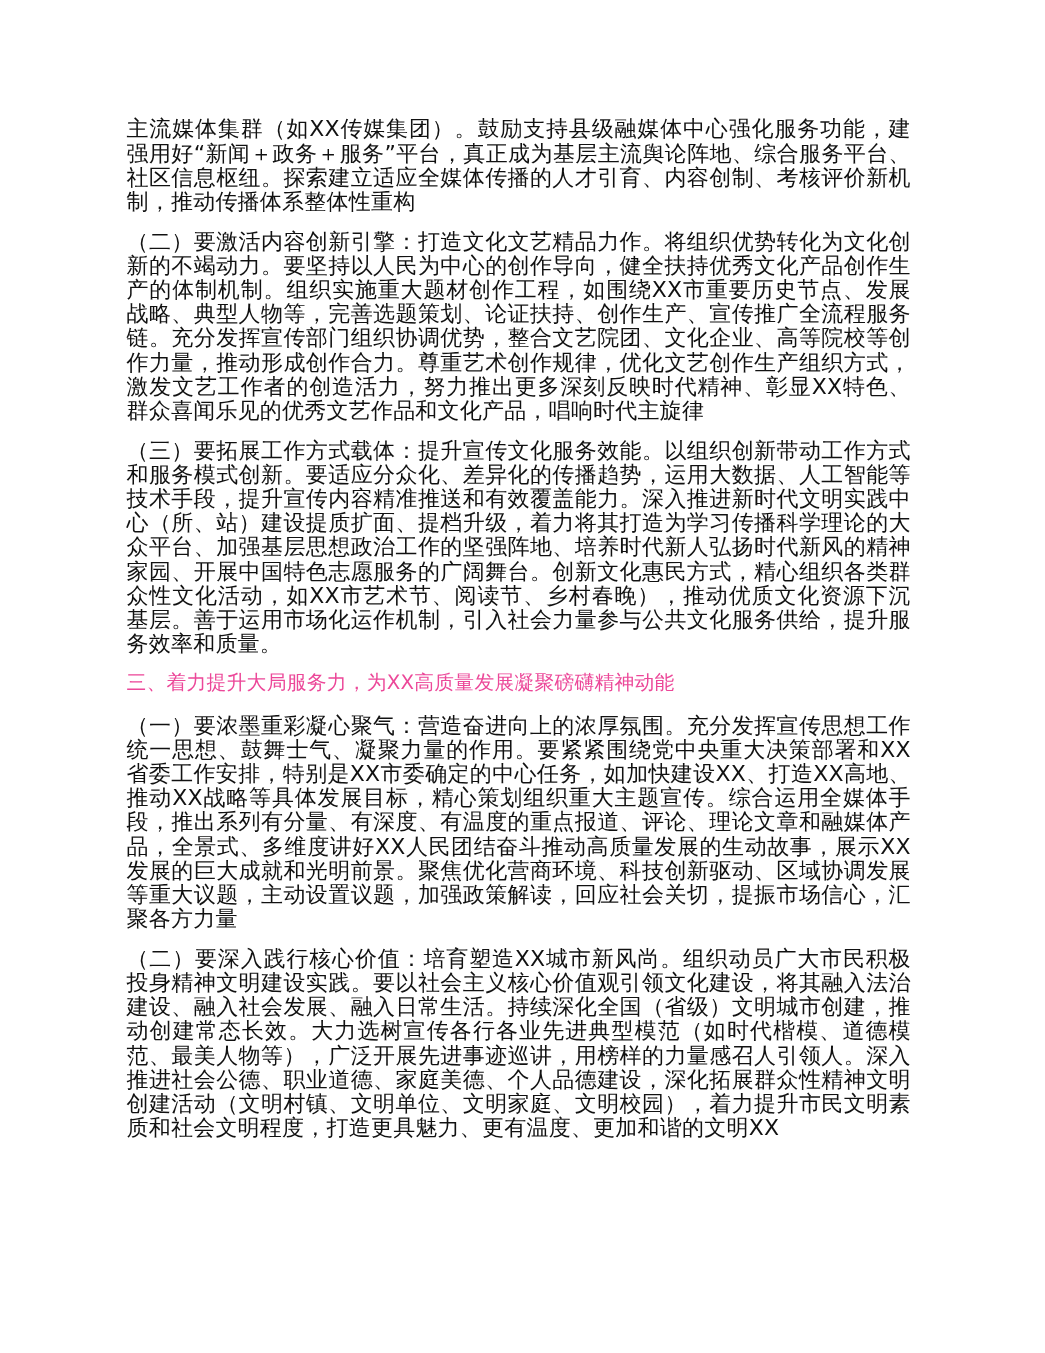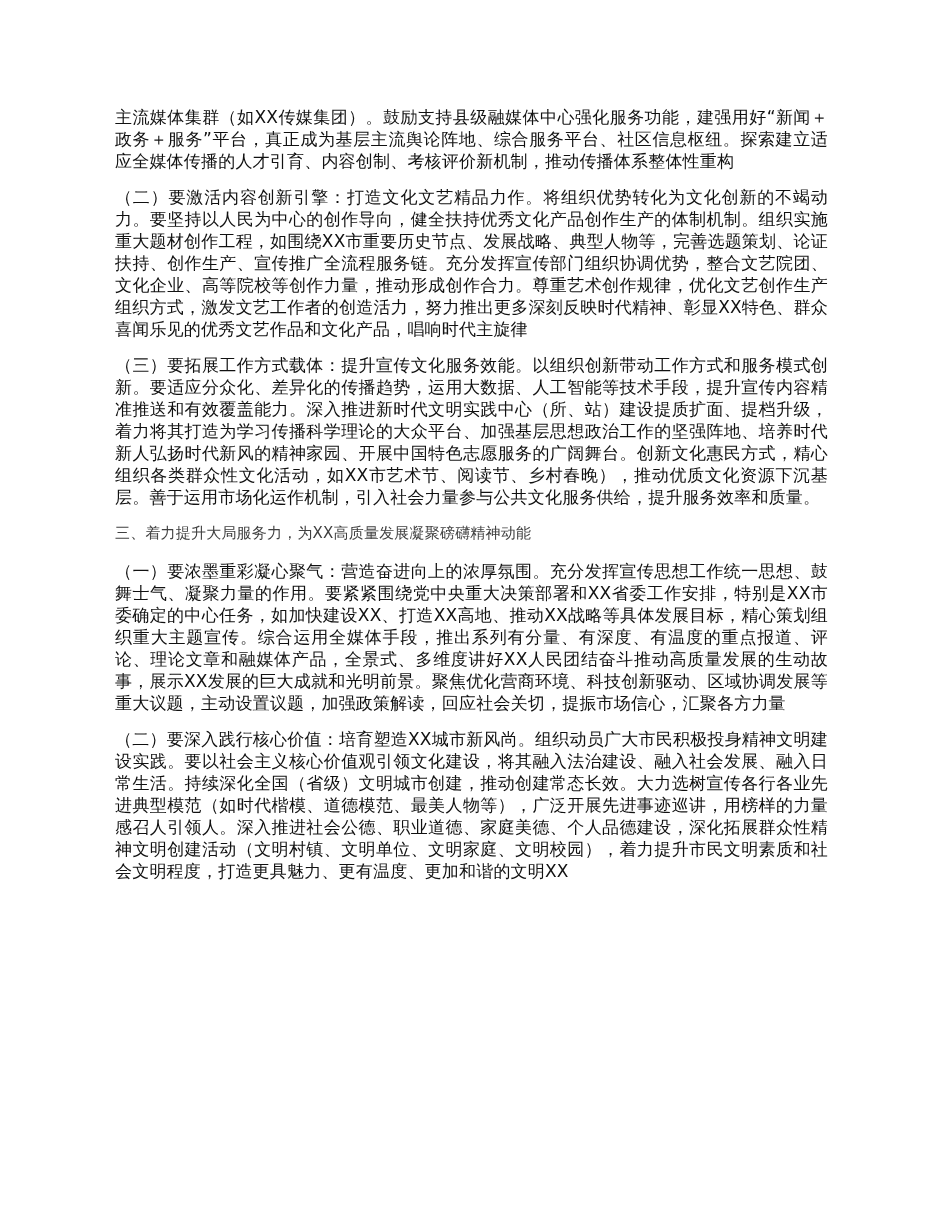--- a/index.html
+++ b/index.html
@@ -16,34 +16,34 @@
   .page {
     box-sizing: border-box;
     width: 950px;
     height: 1230px;
     padding: 106px 114px 40px 115px;
     background: #ffffff;
     color: #111111;
   }
   .para {
     margin: 0 8px 14px 0;
-    font-size: 17px;
+    font-size: 20px;
     line-height: 22px;
     letter-spacing: 0.2px;
     text-align: justify;
     text-justify: inter-ideograph;
     word-break: break-all;
   }
   .section-heading {
     margin: 2px 0 16px 0;
-    font-size: 15px;
+    font-size: 18px;
     line-height: 22px;
     letter-spacing: 0.2px;
     font-weight: normal;
-    color: #404040;
+    color: #ec4899;
   }
 </style>
 </head>
 <body>
 
 <div class="page">
   <p class="para">主流媒体集群（如XX传媒集团）。鼓励支持县级融媒体中心强化服务功能，建强用好“新闻＋政务＋服务”平台，真正成为基层主流舆论阵地、综合服务平台、社区信息枢纽。探索建立适应全媒体传播的人才引育、内容创制、考核评价新机制，推动传播体系整体性重构</p>
   <p class="para">（二）要激活内容创新引擎：打造文化文艺精品力作。将组织优势转化为文化创新的不竭动力。要坚持以人民为中心的创作导向，健全扶持优秀文化产品创作生产的体制机制。组织实施重大题材创作工程，如围绕XX市重要历史节点、发展战略、典型人物等，完善选题策划、论证扶持、创作生产、宣传推广全流程服务链。充分发挥宣传部门组织协调优势，整合文艺院团、文化企业、高等院校等创作力量，推动形成创作合力。尊重艺术创作规律，优化文艺创作生产组织方式，激发文艺工作者的创造活力，努力推出更多深刻反映时代精神、彰显XX特色、群众喜闻乐见的优秀文艺作品和文化产品，唱响时代主旋律</p>
   <p class="para">（三）要拓展工作方式载体：提升宣传文化服务效能。以组织创新带动工作方式和服务模式创新。要适应分众化、差异化的传播趋势，运用大数据、人工智能等技术手段，提升宣传内容精准推送和有效覆盖能力。深入推进新时代文明实践中心（所、站）建设提质扩面、提档升级，着力将其打造为学习传播科学理论的大众平台、加强基层思想政治工作的坚强阵地、培养时代新人弘扬时代新风的精神家园、开展中国特色志愿服务的广阔舞台。创新文化惠民方式，精心组织各类群众性文化活动，如XX市艺术节、阅读节、乡村春晚），推动优质文化资源下沉基层。善于运用市场化运作机制，引入社会力量参与公共文化服务供给，提升服务效率和质量。</p>
   <p class="para section-heading">三、着力提升大局服务力，为XX高质量发展凝聚磅礴精神动能</p>

